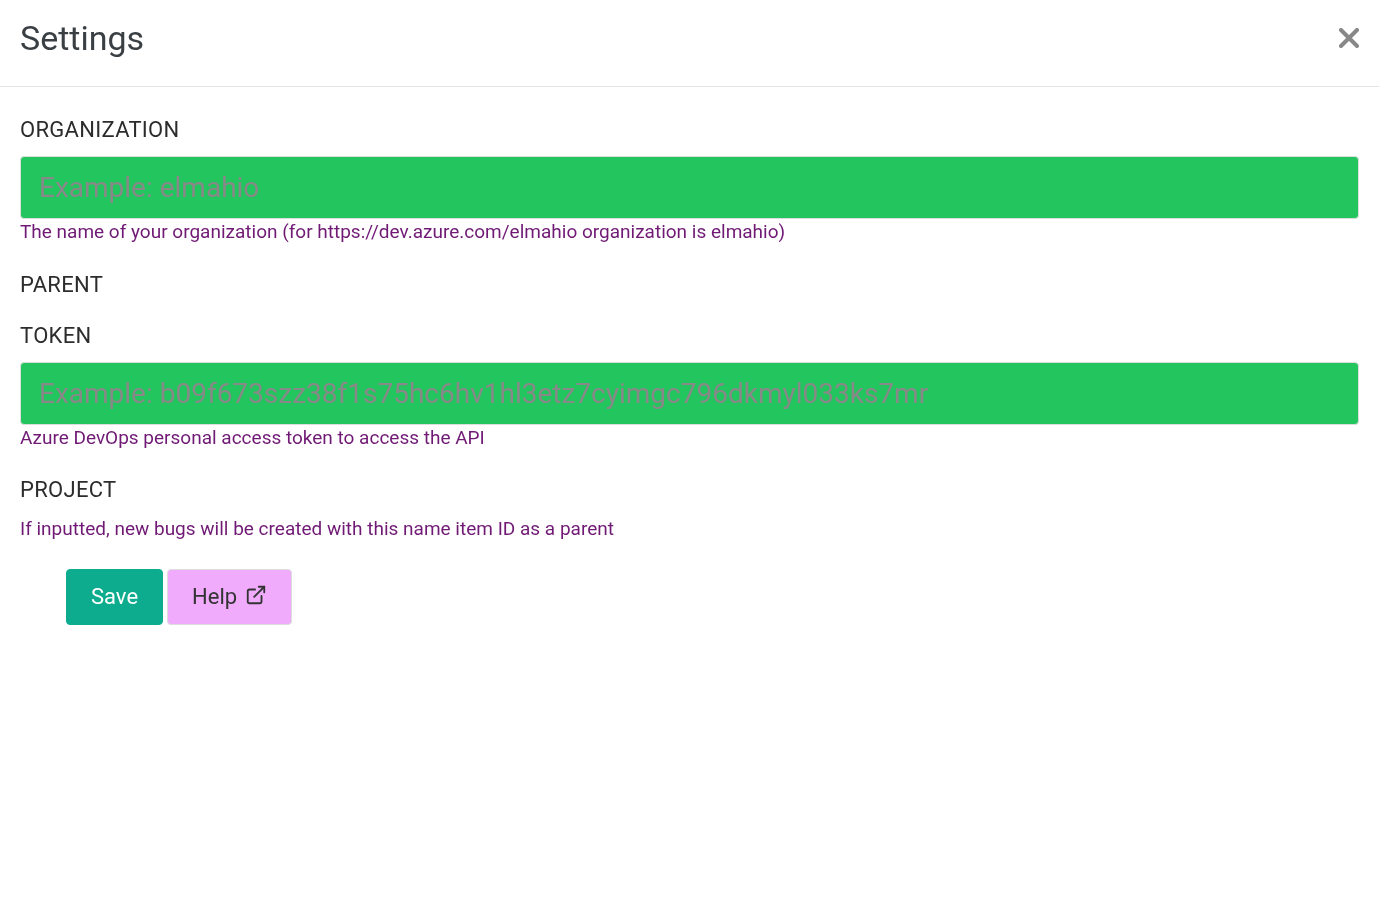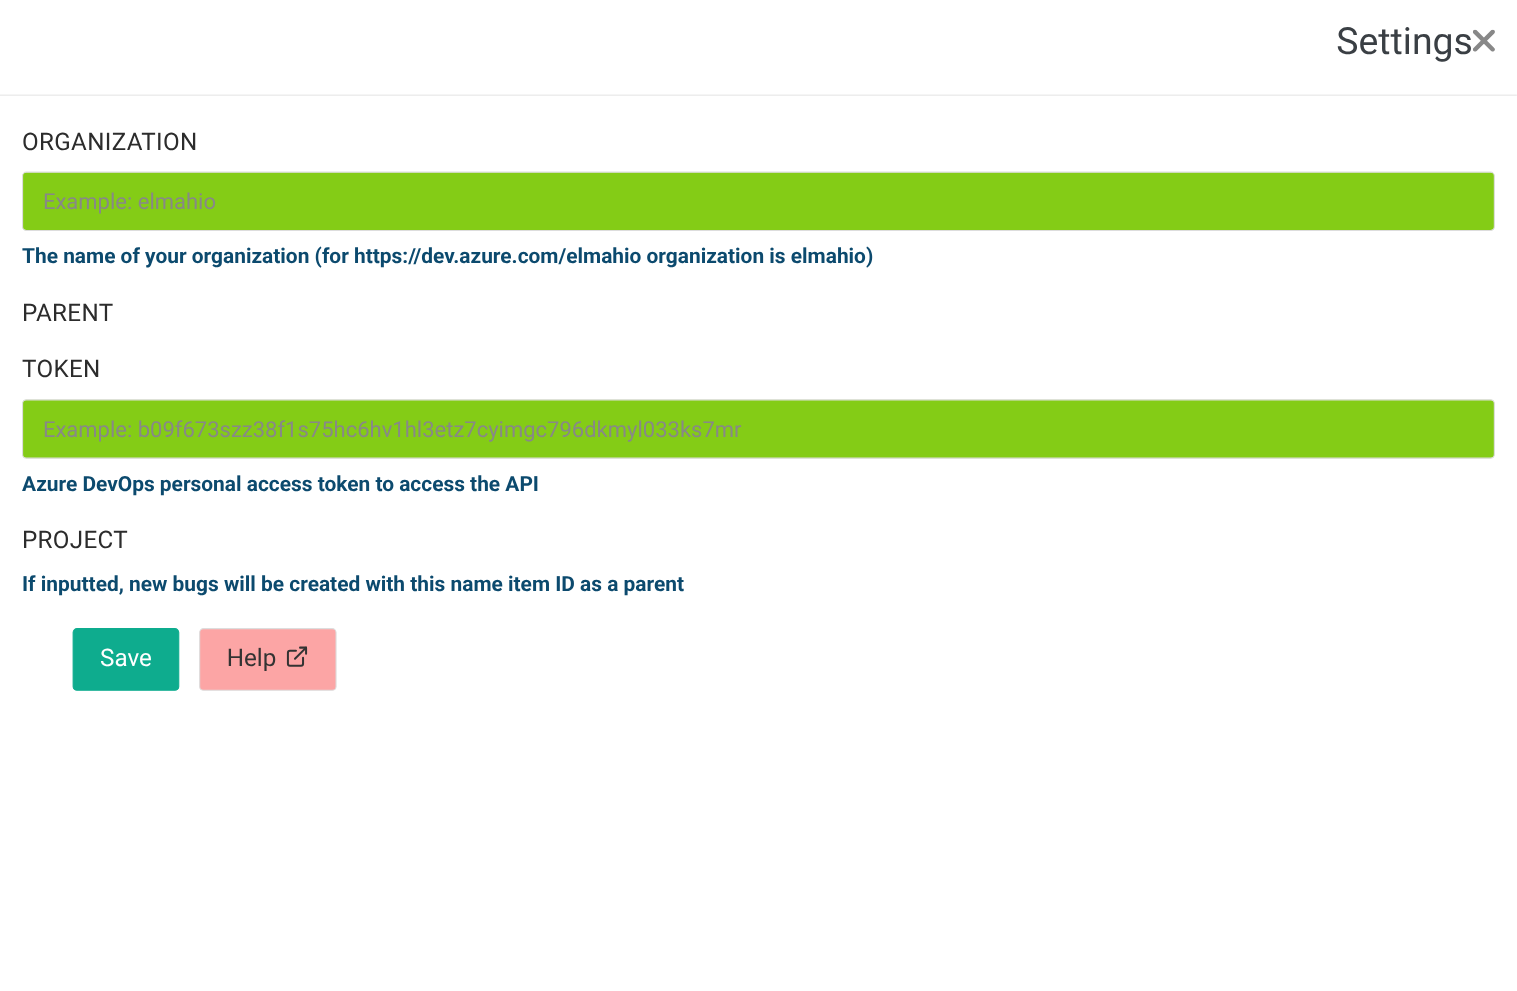--- a/index.html
+++ b/index.html
@@ -10,21 +10,21 @@
     body {
       font-family: -apple-system, BlinkMacSystemFont, "Segoe UI", Roboto, "Helvetica Neue", Arial, sans-serif;
       color: #333;
       background: #fff;
     }
     .modal {
       width: 100%;
     }
     .modal-header {
       display: flex;
-      justify-content: flex-end;
+      justify-content: space-between;
       align-items: center;
       padding: 18px 20px 28px 20px;
       border-bottom: 1px solid #e5e5e5;
     }
     .modal-title {
       font-size: 34px;
       font-weight: 400;
       color: #3a3f44;
     }
     .close-btn {
@@ -47,40 +47,38 @@
       display: block;
       font-size: 22px;
       font-weight: 400;
       color: #2c2c2c;
       margin-bottom: 14px;
       letter-spacing: 0.3px;
     }
     .form-input {
       width: 100%;
       padding: 14px 18px;
-      font-size: 20px;
+      font-size: 28px;
       color: #555;
       border: 1px solid #ddd;
       border-radius: 4px;
-      background: #84cc16;
+      background: #22c55e;
       font-family: inherit;
     }
     .form-input::placeholder {
       color: #888;
     }
     .form-help {
       font-size: 19px;
-      color: #0c4a6e;
-      margin-top: 10px;
+      color: #701a75;
       line-height: 1.4;
-      font-weight: bold;
     }
     .button-row {
       display: flex;
-      gap: 18px;
+      gap: 4px;
       margin-top: 20px;
       padding-left: 46px;
     }
     .btn {
       display: inline-flex;
       align-items: center;
       gap: 8px;
       padding: 14px 24px;
       font-size: 22px;
       border-radius: 4px;
@@ -88,21 +86,21 @@
       border: 1px solid transparent;
       font-family: inherit;
       line-height: 1;
     }
     .btn-primary {
       background: #0eac8e;
       color: #fff;
       border-color: #0eac8e;
     }
     .btn-secondary {
-      background: #fca5a5;
+      background: #f0abfc;
       color: #333;
       border-color: #ddd;
     }
     .external-icon {
       display: inline-block;
       vertical-align: middle;
     }
   </style>
 </head>
 <body>

